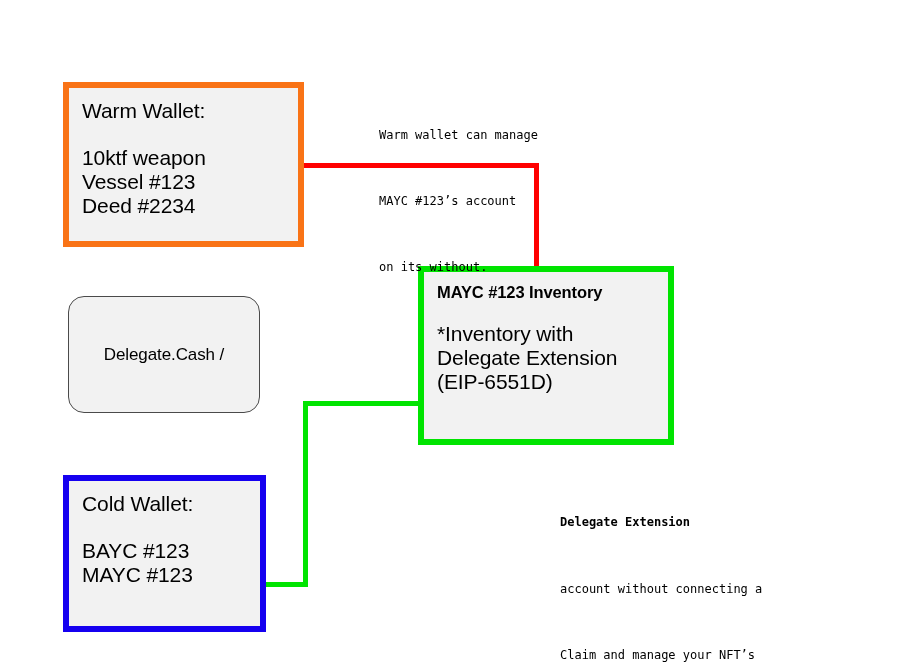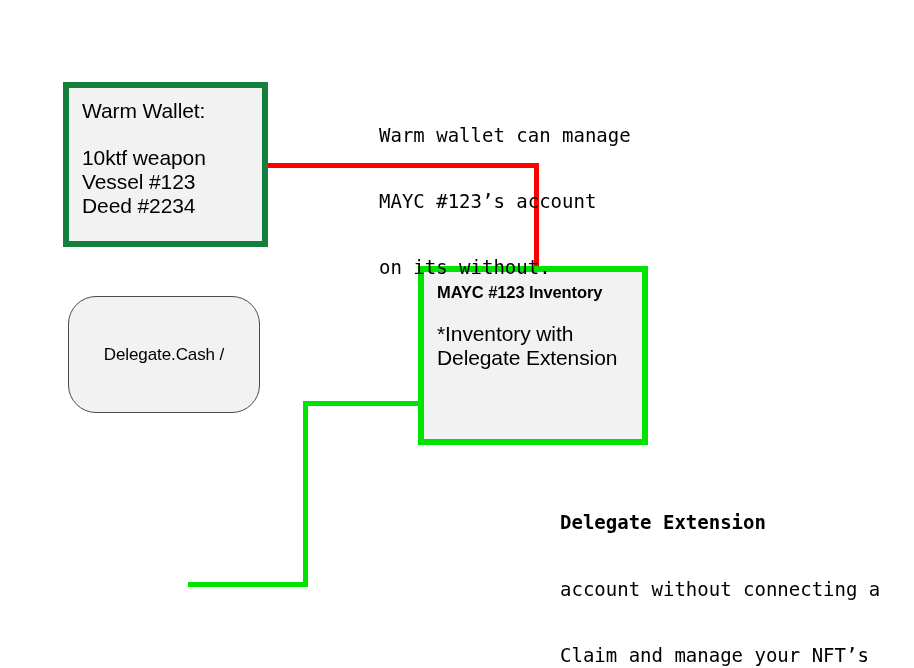--- a/index.html
+++ b/index.html
@@ -19,45 +19,45 @@
 
   
   .node {
     position: absolute;
     background: #f2f2f2;
     box-sizing: border-box;
   }
   .node-warm {
     left: 63px;
     top: 82px;
-    width: 205px;
+    width: 241px;
     height: 165px;
-    border: 6px solid #15803d;
+    border: 6px solid #f97316;
   }
   .node-inventory {
     left: 418px;
     top: 266px;
-    width: 230px;
+    width: 256px;
     height: 179px;
     border: 6px solid #00e400;
   }
   .node-cold {
     left: 63px;
     top: 475px;
     width: 203px;
     height: 157px;
     border: 6px solid #1500f0;
   }
   .node-service {
     left: 68px;
     top: 296px;
     width: 192px;
     height: 117px;
     border: 1.6px solid #4a4a4a;
-    border-radius: 28px;
+    border-radius: 16px;
     display: flex;
     align-items: center;
     justify-content: center;
   }
 
   
   .box-inner {
     position: absolute;
     left: 13px;
     top: 10px;
@@ -90,21 +90,21 @@
     font-size: 17px;
     line-height: 26px;
     text-align: center;
     letter-spacing: -0.1px;
   }
 
   
   .anno {
     position: absolute;
     font-family: "DejaVu Sans Mono", monospace;
-    font-size: 19px;
+    font-size: 12px;
     line-height: 22px;
     white-space: pre;
     letter-spacing: 0px;
   }
   .anno-top {
     left: 379px;
     top: 80px;
   }
   .anno-ext {
     left: 560px;
@@ -176,27 +176,37 @@
       </div>
     </div>
   </div>
 
   <div class="node node-service">
     <div class="service-text">
       <div>Delegate.Cash /</div>
     </div>
   </div>
 
+  <div class="node node-cold">
+    <div class="box-inner">
+      <div class="box-title">Cold Wallet:</div>
+      <div class="box-list">
+        <div>BAYC #123</div>
+        <div>MAYC #123</div>
+      </div>
+    </div>
+  </div>
 
   <div class="node node-inventory">
     <div class="box-inner">
       <div class="box-title-bold">MAYC #123 Inventory</div>
       <div class="box-list tight">
         <div>*Inventory with</div>
         <div>Delegate Extension</div>
+        <div>(EIP-6551D)</div>
       </div>
     </div>
   </div>
 
   <div class="anno anno-top">
     <div>Warm wallet can manage</div>
     <div>MAYC #123’s account</div>
     <div>on its without.</div>
   </div>
 

